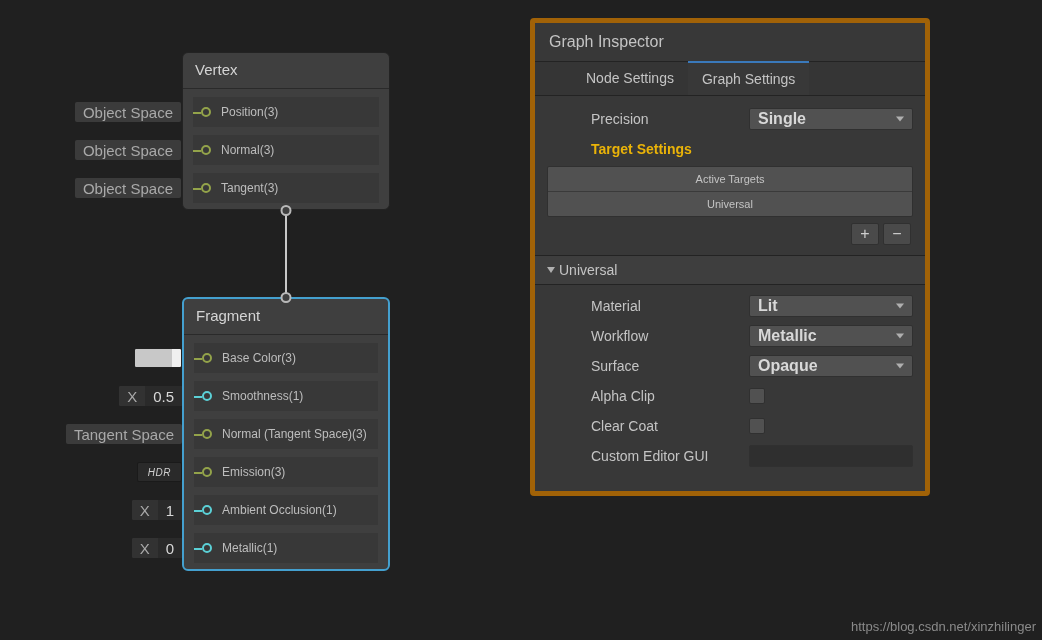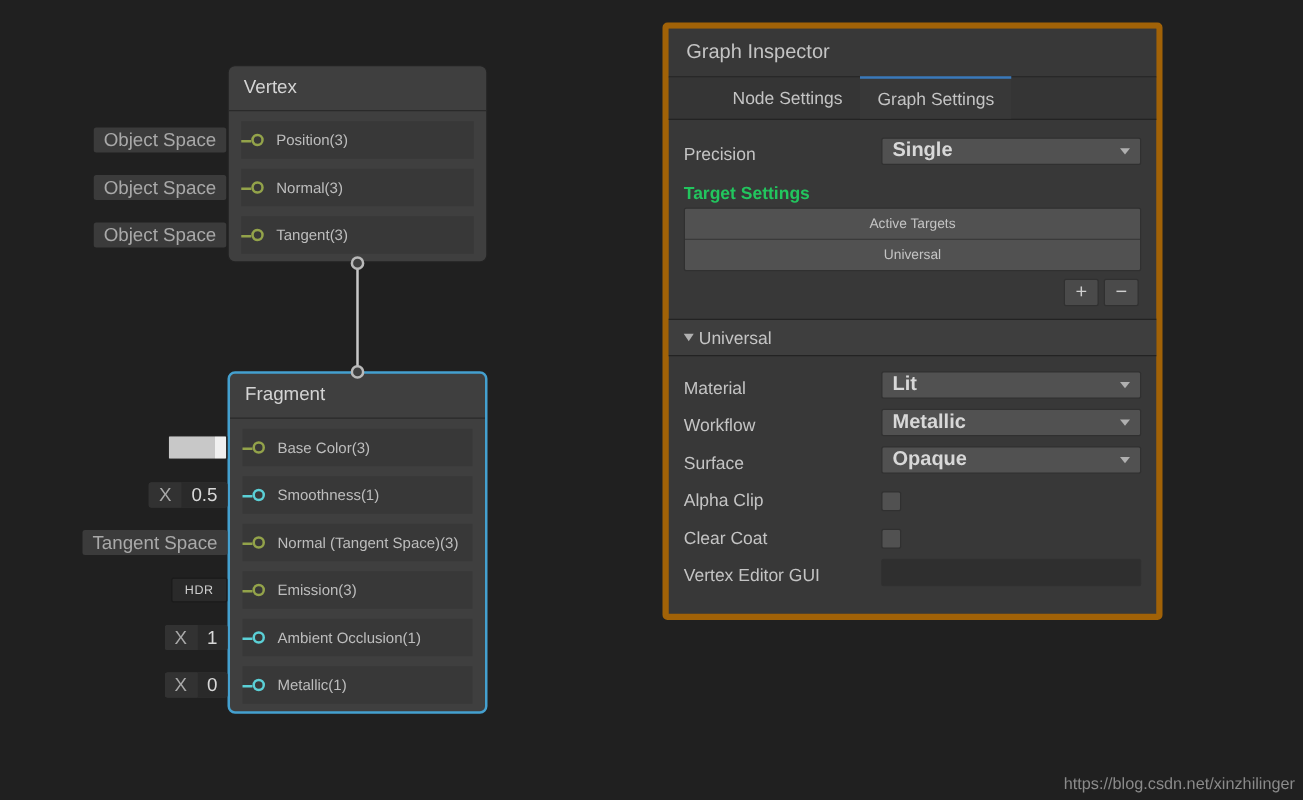--- a/index.html
+++ b/index.html
@@ -101,20 +101,21 @@
     background: linear-gradient(90deg,#c8c8c8 80%, #f0f0f0 80%);
     border:1px solid #222;
   }
   .chip.hdr {
     background:#2a2a2a;
     color:#cfcfcf;
     font-size:10px;
     letter-spacing:0.5px;
     padding:0 10px;
     border:1px solid #1a1a1a;
+    font-style:italic;
   }
 
   
   .node-out-dot {
     position:absolute;
     left:50%; transform:translateX(-50%);
     bottom:-7px;
     width:11px;height:11px;border-radius:50%;
     border:2px solid #b9b9b9;
     background:#3f3f3f;
@@ -163,25 +164,26 @@
     cursor:pointer;
   }
   .insp-tab.active {
     border-top: 2px solid #3a79bb;
     background:#383838;
     margin-top:-1px;
   }
   .insp-body { padding: 10px 12px 18px 12px; }
   .insp-row {
     display:flex;
-    align-items:flex-end;
+    align-items:center;
     min-height: 26px;
     margin-bottom: 4px;
-  }
-  .insp-row.header { font-weight:600; color:#22c55e; font-size:14px; }
+    margin-left: 44px;
+  }
+  .insp-row.header { font-weight:600; color:#eab308; font-size:14px; }
   .insp-label {
     flex: 0 0 158px;
     font-size: 14px;
     color:#c4c4c4;
     line-height:1.2;
   }
   .insp-ctrl {
     flex: 1;
   }
   .dropdown, .textfield, .listrow {
@@ -410,21 +412,21 @@
           <div class="checkbox"></div>
         </div>
     </div>
     <div class="insp-row">
       <div class="insp-label">Clear Coat</div>
       <div class="insp-ctrl">
           <div class="checkbox"></div>
         </div>
     </div>
     <div class="insp-row">
-      <div class="insp-label">Vertex Editor GUI</div>
+      <div class="insp-label">Custom Editor GUI</div>
       <div class="insp-ctrl">
           <div class="textfield"></div>
         </div>
     </div>
 
   </div>
 </div>
 
 <div class="watermark">https://blog.csdn.net/xinzhilinger</div>
 

